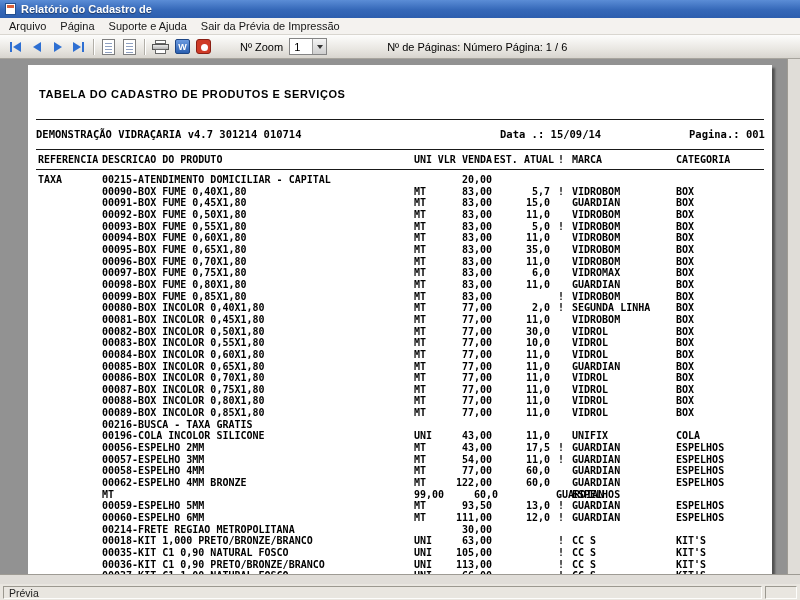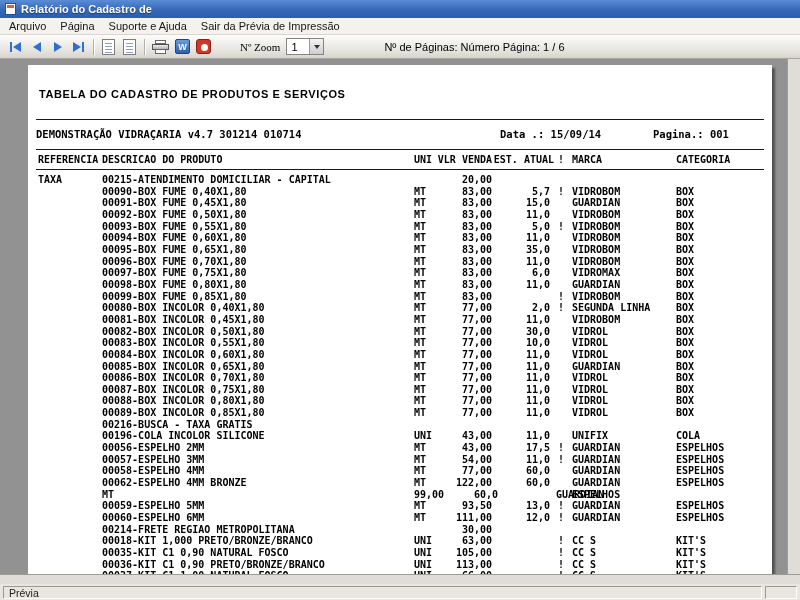--- a/index.html
+++ b/index.html
@@ -50,21 +50,21 @@
   .printer-icon .p-top { position: absolute; left: 3px; top: 0; width: 11px; height: 4px; background: #fff; border: 1px solid #666; }
   .printer-icon .p-body { position: absolute; left: 0; top: 4px; width: 17px; height: 6px; background: linear-gradient(#ececec, #b5b5b5); border: 1px solid #555; }
   .printer-icon .p-paper { position: absolute; left: 3px; top: 9px; width: 11px; height: 5px; background: #fff; border: 1px solid #666; }
 
   .word-icon { width: 15px; height: 15px; background: linear-gradient(#6a9ae0, #2b5fb0); border: 1px solid #1d4584;
     border-radius: 2px; color: #fff; font-size: 9px; font-weight: bold;
     display: flex; align-items: center; justify-content: center; }
   .pdf-icon { width: 15px; height: 15px; background: #cf3a26; border: 1px solid #8a1f14; border-radius: 3px; position: relative; }
   .pdf-icon::after { content: ''; position: absolute; left: 4px; top: 4px; width: 7px; height: 7px; border-radius: 50%; background: #fff; }
 
-  .zoom-label { font-size: 11px; margin-left: 26px; white-space: nowrap; font-family: Liberation Serif, serif; }
+  .zoom-label { font-size: 11px; margin-left: 26px; white-space: nowrap; }
   .combo { margin-left: 6px; width: 38px; height: 17px; background: #fff; border: 1px solid #848484; display: flex; align-items: stretch; }
   .combo-value { flex: 1; font-size: 11px; padding-left: 4px; display: flex; align-items: center; }
   .combo-btn { width: 14px; background: linear-gradient(#f4f4f4, #cfcfcf); border-left: 1px solid #9a9a9a;
     display: flex; align-items: center; justify-content: center; }
   .combo-arrow { width: 0; height: 0; border-left: 3px solid transparent; border-right: 3px solid transparent; border-top: 4px solid #333; }
   .pages-info { font-size: 11px; margin-left: 60px; white-space: nowrap; }
 
   
   .preview { flex: 1 1 auto; position: relative; background: #929292; overflow: hidden; display: flex; }
   .preview-main { flex: 1 1 auto; position: relative; overflow: hidden; }
@@ -79,21 +79,21 @@
   .report-title { font-family: "Liberation Sans", sans-serif; font-size: 11px; line-height: 18px;
     font-weight: bold; letter-spacing: .6px; margin: 4px 0 0 3px; }
   .rule { border: none; border-top: 1px solid #1a1a1a; margin: 0; }
   .r1 { margin-top: 16px; }
   .r2 { margin-top: 8px; }
   .r3 { margin-top: 3px; }
 
   .mono { font-family: "DejaVu Sans Mono", monospace; }
   .sub-row { position: relative; margin-top: 8px; height: 13px; font-size: 10.5px; font-weight: bold; white-space: nowrap; }
   .sub-date { position: absolute; left: 464px; }
-  .sub-page { position: absolute; left: 617px; }
+  .sub-page { position: absolute; left: 653px; }
 
   .grid-row {
     display: grid;
     grid-template-columns: 66px 312px 32px 58px 52px 16px 104px 1fr;
     font-size: 10px; font-weight: bold; white-space: nowrap;
   }
   .hdr-row { margin-top: 4px; line-height: 12px; }
   .hdr-row .h-ref, .rrow .c-g { padding-left: 2px; }
   .h-vlr { justify-self: end; padding-right: 12px; }
   .h-est { justify-self: end; padding-right: 2px; }

